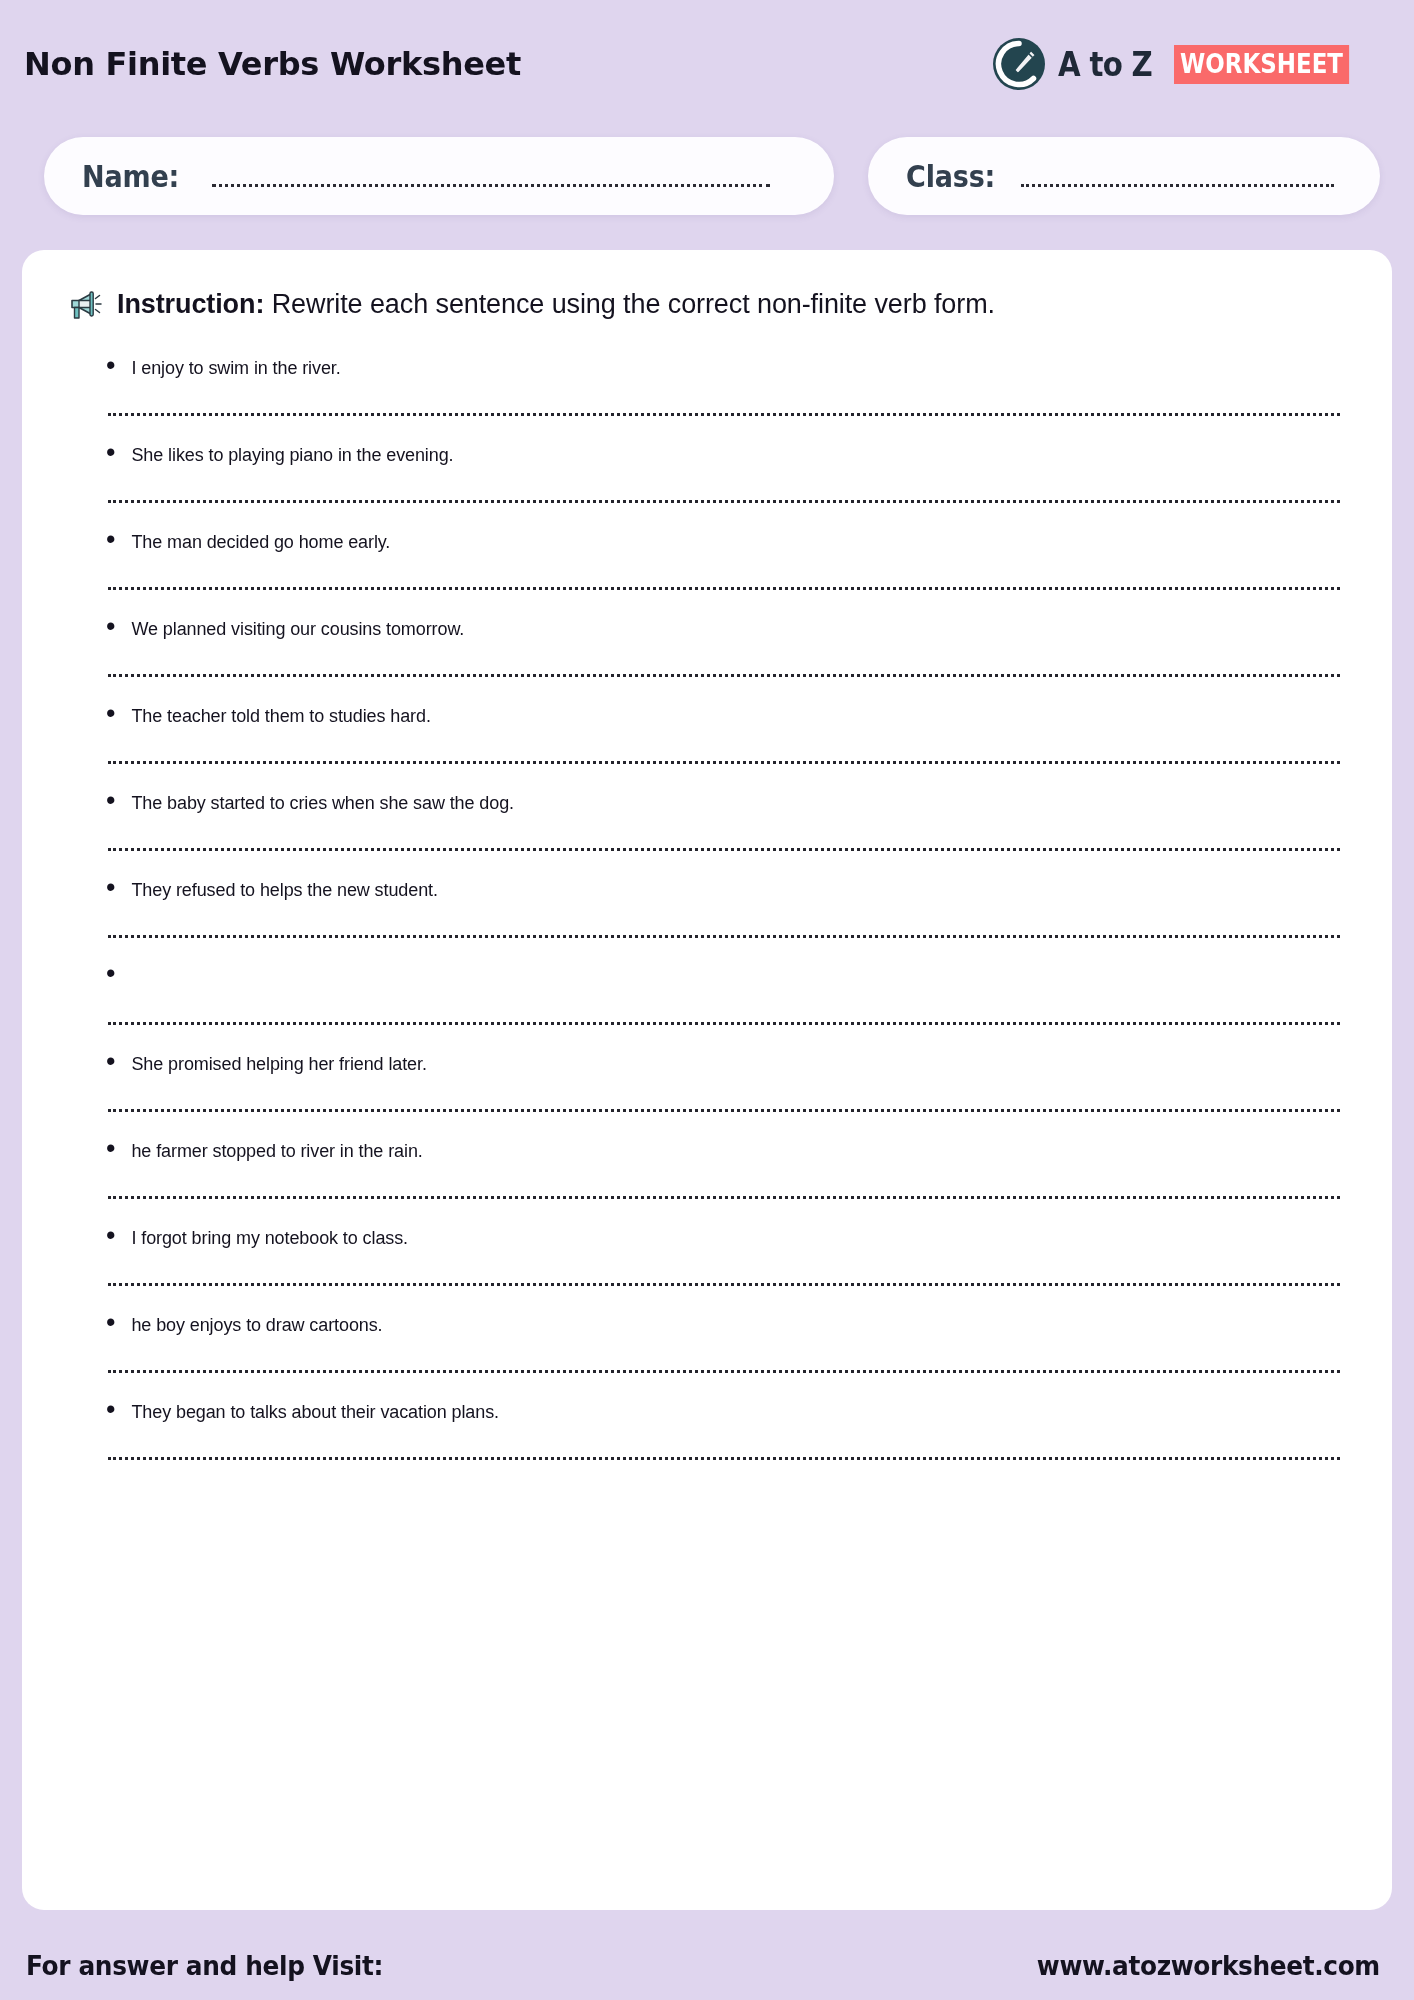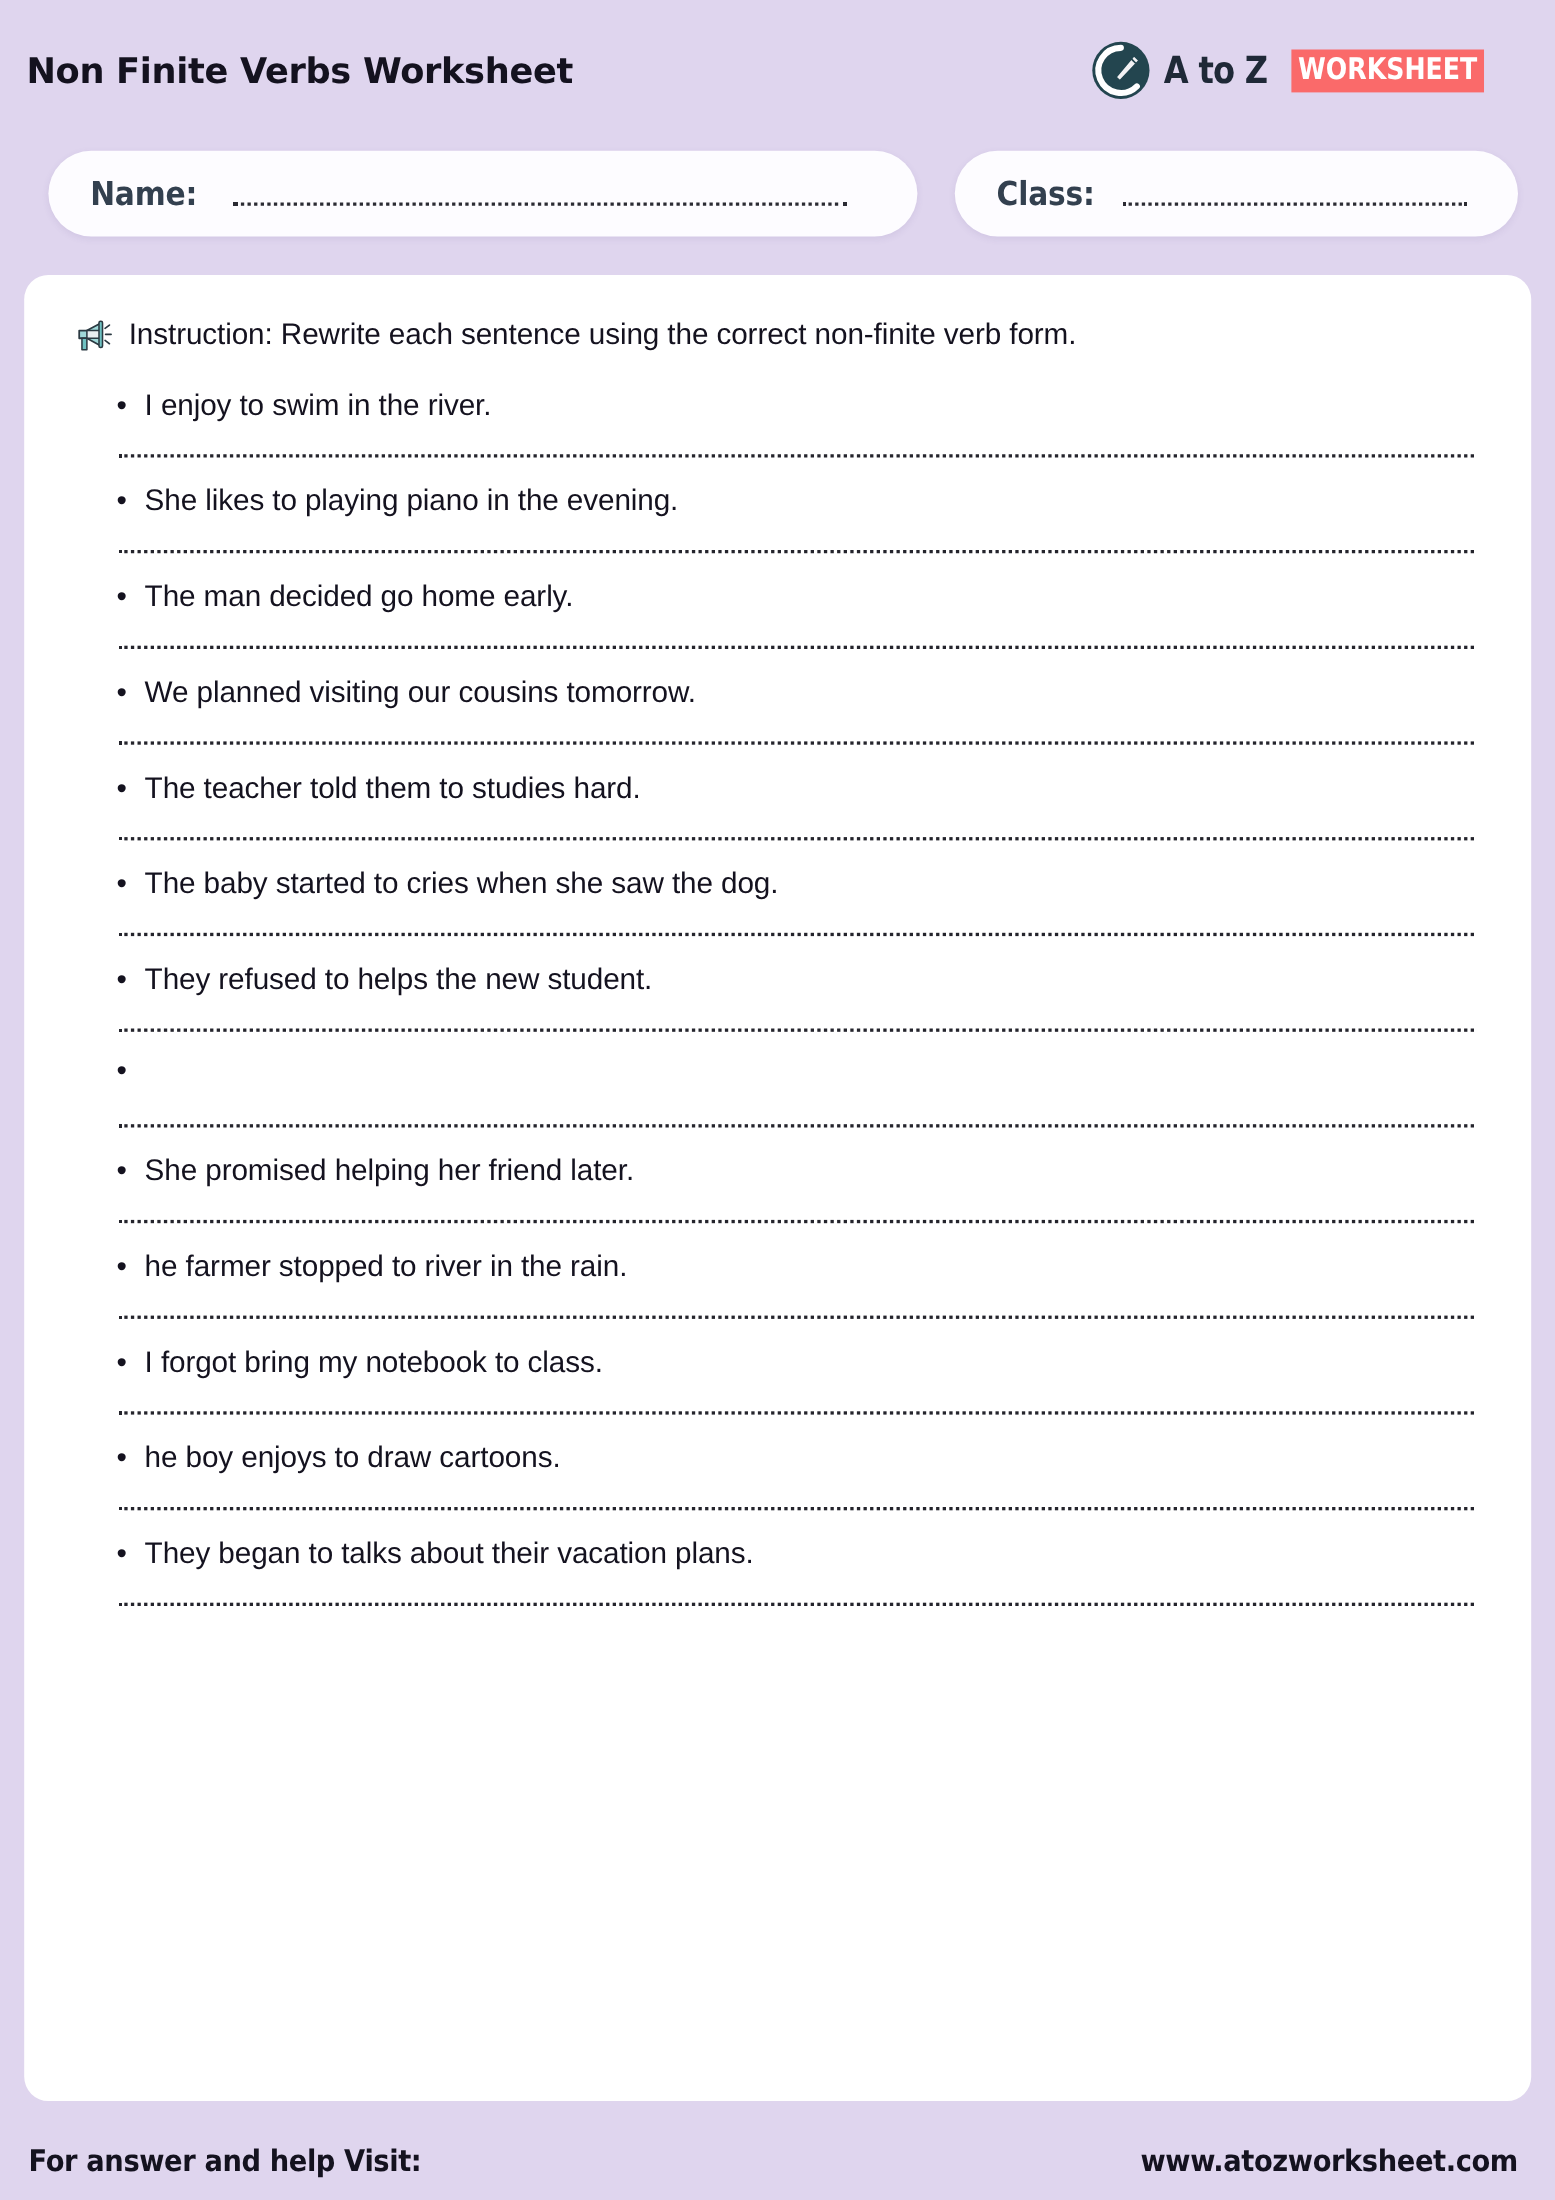--- a/index.html
+++ b/index.html
@@ -147,21 +147,21 @@
 
   #instruction-text {
     font-size: 27px;
     line-height: 40px;
     color: #14121f;
     letter-spacing: -0.1px;
     white-space: nowrap;
   }
 
   #instruction-text .lead {
-    font-weight: normal;
+    font-weight: bold;
   }
 
   
   #question-list {
     list-style: none;
   }
 
   .question-item {
     padding: 0;
     margin-bottom: 0;
@@ -176,21 +176,21 @@
   }
 
   .question-bullet {
     flex: 0 0 auto;
     font-size: 27px;
     line-height: 1;
     color: #14121f;
   }
 
   .question-text {
-    font-size: 27px;
+    font-size: 18px;
     line-height: 34px;
     color: #14121f;
     letter-spacing: -0.1px;
     white-space: nowrap;
   }
 
   .answer-rule {
     margin: 0 8px 22px 42px;
     height: 0;
     border-bottom: 3px dotted #24242c;

